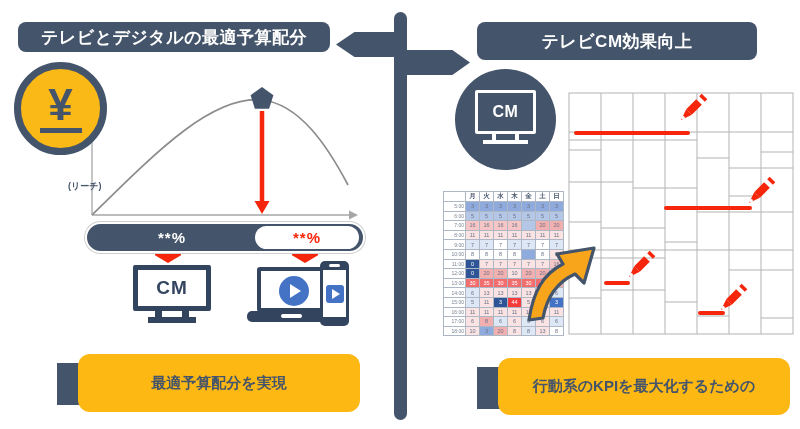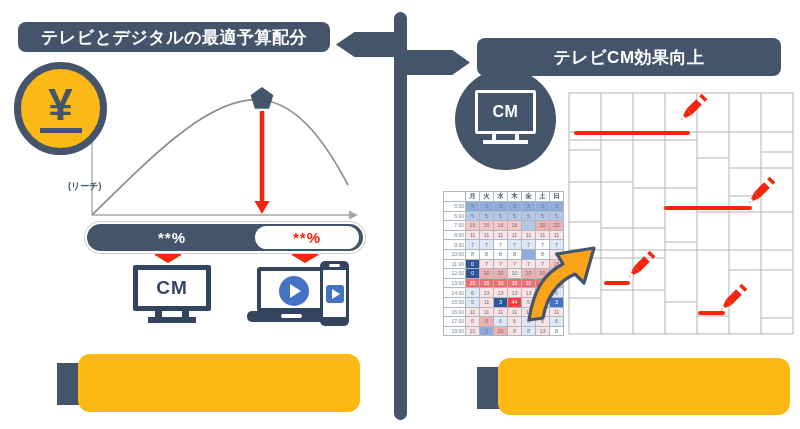--- a/index.html
+++ b/index.html
@@ -5,21 +5,21 @@
   * { margin:0; padding:0; box-sizing:border-box; }
   html,body { background:#fff; }
   body { font-family:"Liberation Sans","DejaVu Sans",sans-serif; }
   .stage { position:relative; width:800px; height:429px; background:#fff; overflow:hidden; }
 
   
   .title-box { position:absolute; background:#44546A; border-radius:8px;
     color:#fff; font-weight:bold; font-size:17px; letter-spacing:.5px;
     display:flex; align-items:center; justify-content:center; }
   .title-left  { left:18px;  top:22px; width:312px; height:30px; }
-  .title-right { left:477px; top:38px; width:304px; height:38px; }
+  .title-right { left:477px; top:22px; width:280px; height:38px; }
 
   
   .pole { position:absolute; left:394px; top:12px; width:13px; height:408px;
     background:#44546A; border-radius:7px; }
   .sign-arrow { position:absolute; background:#44546A; }
   .sign-arrow.left { left:336px; top:32px; width:71px; height:25px;
     clip-path:polygon(100% 0, 26% 0, 0 50%, 26% 100%, 100% 100%); }
   .sign-arrow.right { left:407px; top:50px; width:63px; height:25px;
     clip-path:polygon(0 0, 72% 0, 100% 50%, 72% 100%, 0 100%); }
 
@@ -173,20 +173,21 @@
     <div class="phone-slot"></div>
     <div class="phone-screen">
       <div class="phone-play">
         <div class="play-tri"></div>
       </div>
     </div>
   </div>
 
   <div class="banner-chevron chev-left"></div>
   <div class="banner banner-left">
+    <div>最適予算配分を実現</div>
   </div>
 
   <div class="cm-circle">
     <div class="cm-monitor">
       <span class="cm-monitor-label">CM</span>
     </div>
     <div class="cm-leg c1"></div>
     <div class="cm-leg c2"></div>
     <div class="cm-stand"></div>
   </div>
@@ -364,15 +365,16 @@
       <line x1="132" y1="221" x2="155" y2="221"></line>
     </g>
     <use href="#pencil" x="108" y="1"></use>
     <use href="#pencil" x="176" y="84"></use>
     <use href="#pencil" x="56" y="158"></use>
     <use href="#pencil" x="148" y="191"></use>
   </svg>
 
   <div class="banner-chevron chev-right"></div>
   <div class="banner banner-right">
+    <div>行動系のKPIを最大化するための</div>
   </div>
 
 </div>
 
 </body></html>

